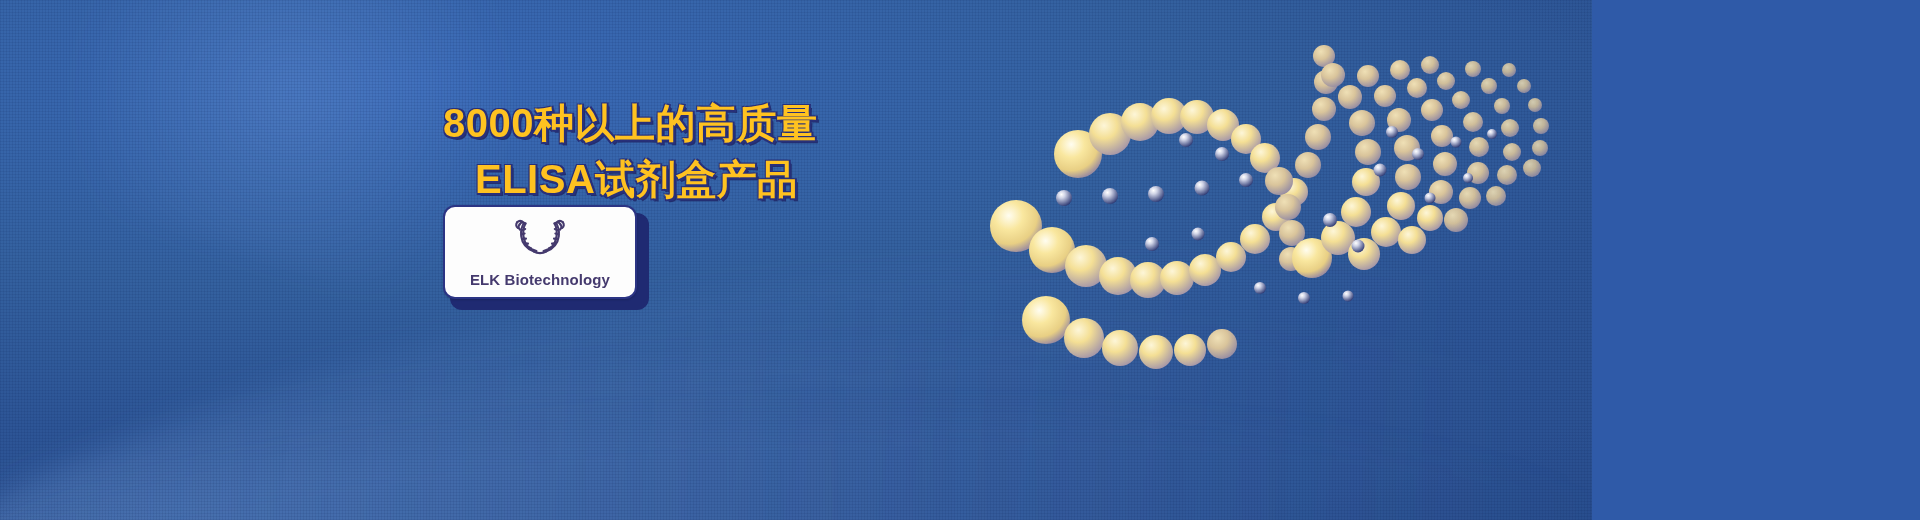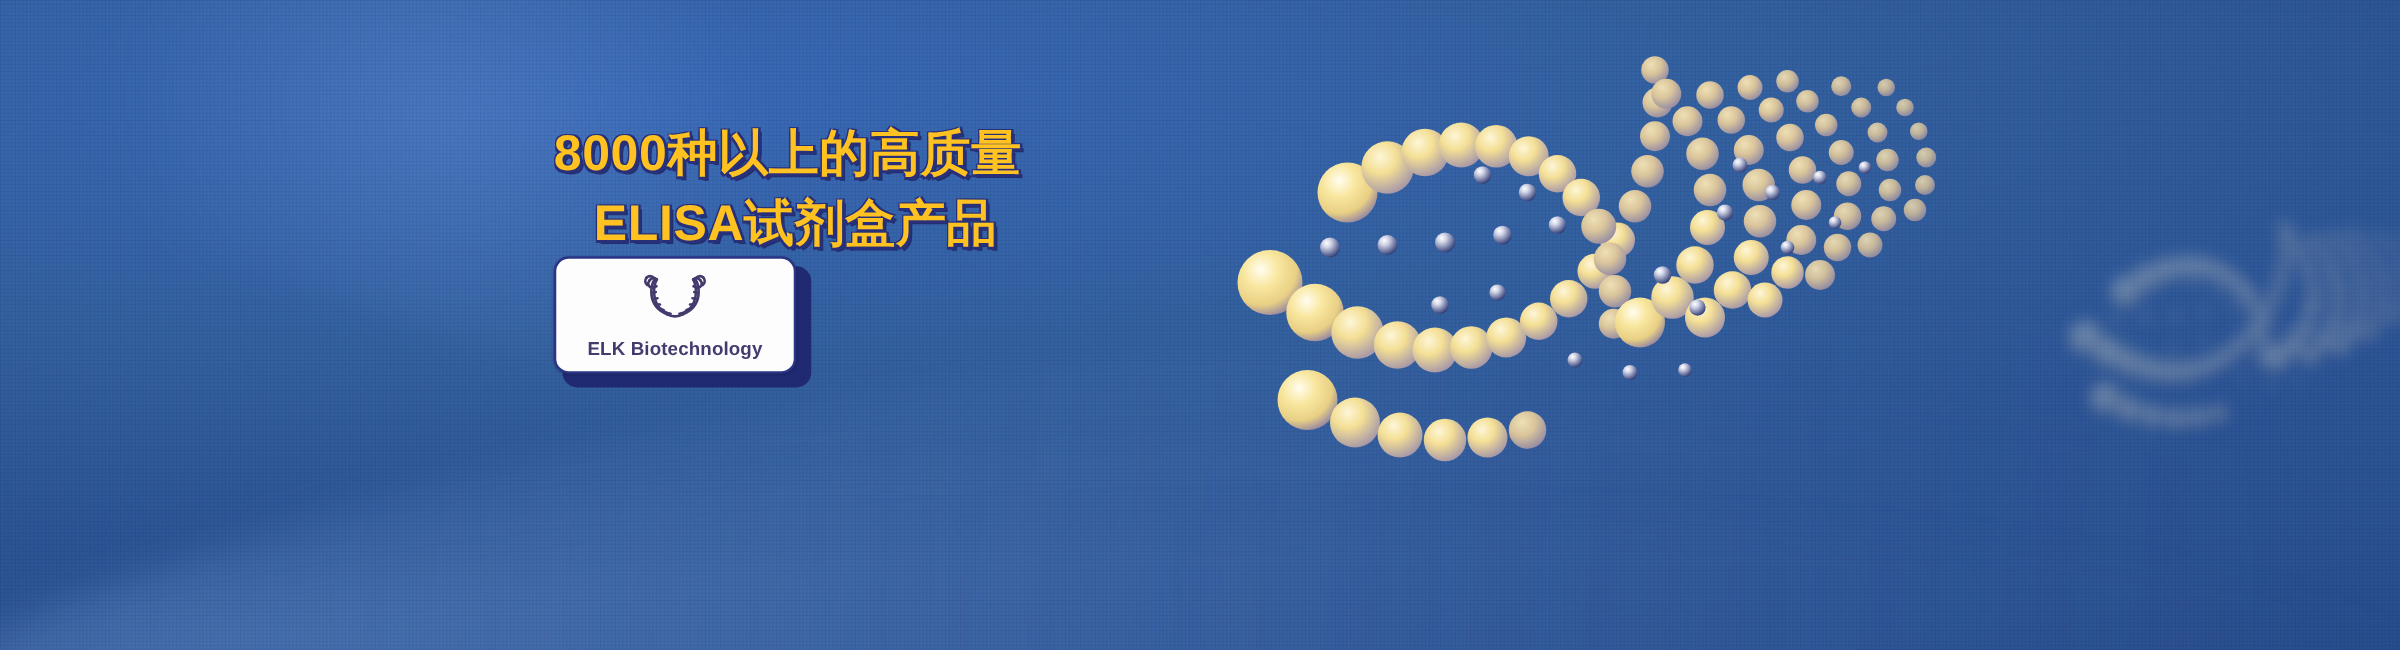--- a/index.html
+++ b/index.html
@@ -3,21 +3,21 @@
 <meta charset="utf-8">
 <style>
   html,body{margin:0;padding:0;background:#2f5aa8;}
   body{
     font-family:"Liberation Sans","DejaVu Sans",sans-serif;
     -webkit-font-smoothing:antialiased;
   }
 
   .banner{
     position:relative;
-    width:1920px;
+    width:1592px;
     height:520px;
     overflow:hidden;
     background:#be185d;
   }
 
   
   .bg-base{
     position:absolute; inset:0;
     background:
       radial-gradient(115% 95% at 26% 16%, #3a6ab8 0%, #34619f 42%, #2d5596 72%, #2b5192 100%);

